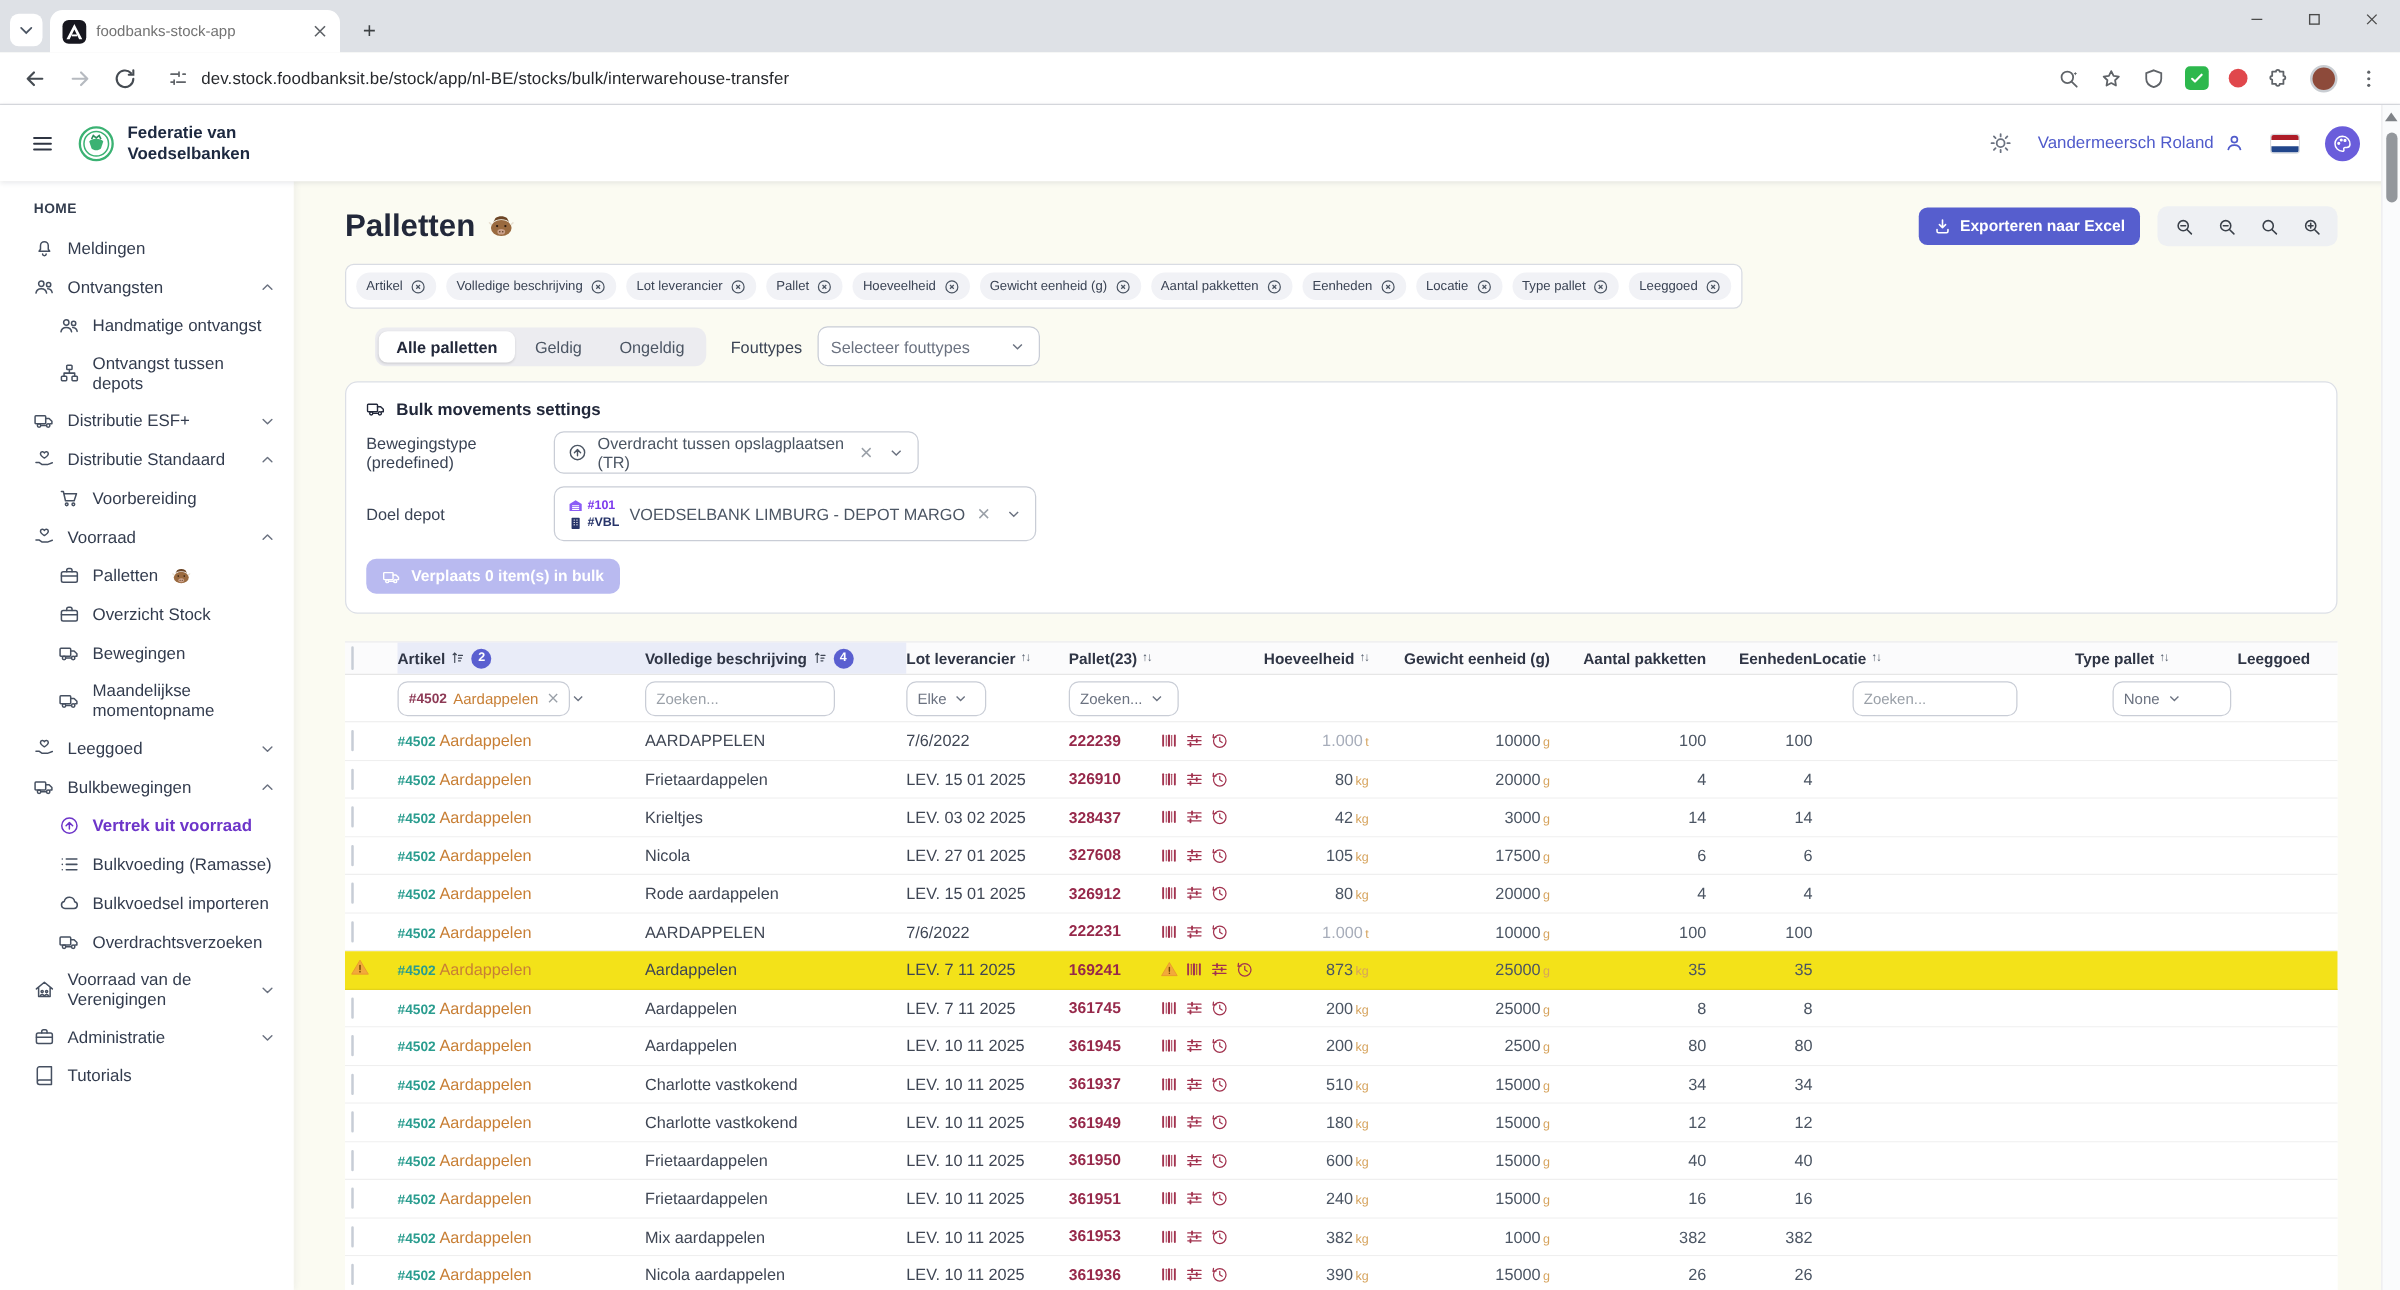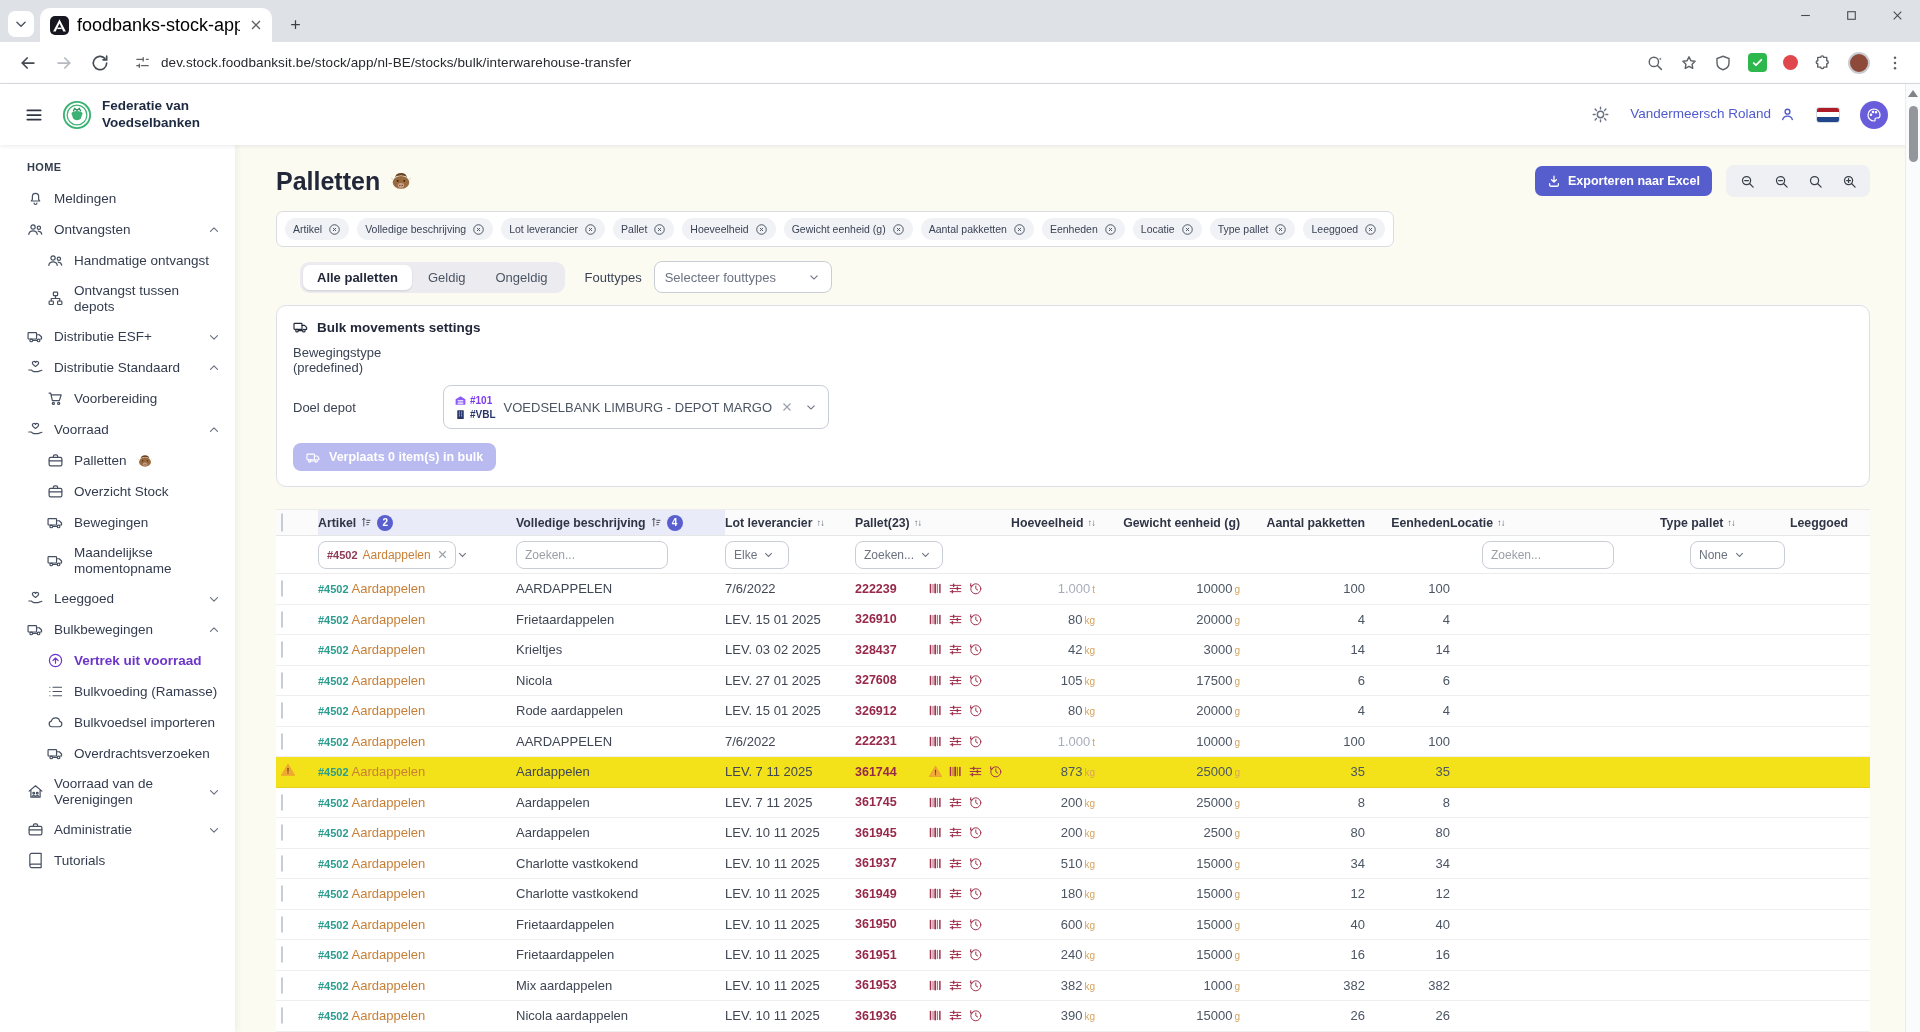--- a/index.html
+++ b/index.html
@@ -11,21 +11,21 @@
   }
   .ic { display:inline-flex; align-items:center; justify-content:center; flex:0 0 auto; }
   .ic svg { width:100%; height:100%; display:block; }
 
   
   .tabs-strip { position:absolute; top:0; left:0; right:0; height:42px; background:#dee1e6; display:flex; align-items:flex-end; }
   .tab-search { width:26px;height:26px;margin:0 6px 5px 8px;background:#fff;border-radius:7px;display:flex;align-items:center;justify-content:center;color:#4b5563; }
   .tab-search .ic{width:14px;height:14px;}
   .tab { height:34px; width:232px; background:#fff; border-radius:10px 10px 0 0; display:flex; align-items:center; padding:0 8px 0 10px; gap:8px; }
   .favicon { width:19px;height:19px;border-radius:5px;background:#17171f;color:#fff;flex:0 0 auto; }
-  .tab-title { font-size:18px; color:#000000; flex:1; white-space:nowrap; overflow:hidden; }
+  .tab-title { font-size:12px; color:#737373; flex:1; white-space:nowrap; overflow:hidden; }
   .tab-close { width:16px;height:16px;color:#5f6368; }
   .newtab { width:26px;height:26px;margin:0 0 5px 10px;color:#3c4043;display:flex;align-items:center;justify-content:center; }
   .newtab .ic{width:15px;height:15px;}
   .wincontrols { margin-left:auto; display:flex; height:42px; }
   .winbtn { width:46px; height:30px; display:flex; align-items:center; justify-content:center; color:#4a4a4a; }
   .winbtn .ic{ width:13px; height:13px; }
   .addr { position:absolute; top:42px; left:0; right:0; height:42px; background:#fff; border-bottom:1px solid #dadce0; display:flex; align-items:center; padding:0 10px; }
   .navic { width:20px;height:20px;color:#454b52;margin:0 8px; }
   .navic.dis { color:#b6bac0; }
   .urlwrap { display:flex; align-items:center; gap:10px; flex:1; margin-left:16px; }
@@ -766,20 +766,39 @@
               <path d="M13.5 9.5h3.8l3.2 3.2v2.8h-2"></path>
               <circle cx="6" cy="17.5" r="1.9"></circle>
               <circle cx="16.3" cy="17.5" r="1.9"></circle>
               <path d="M8 17.5h6.3"></path>
             </svg>
           </span>
         <span>Bulk movements settings</span>
       </div>
       <div class="bulk-row">
         <span class="bulk-label">Bewegingstype (predefined)</span>
+        <div class="bulk-select h34">
+          <span class="ic lead">
+              <svg viewBox="0 0 24 24" fill="none" stroke="currentColor" stroke-width="1.7" stroke-linecap="round" stroke-linejoin="round">
+                <circle cx="12" cy="12" r="8.6"></circle>
+                <path d="M8.3 12.2L12 8.5l3.7 3.7M12 8.8v7"></path>
+              </svg>
+            </span>
+          <span>Overdracht tussen opslagplaatsen (TR)</span>
+          <span class="ic sel-x">
+              <svg viewBox="0 0 24 24" fill="none" stroke="currentColor" stroke-width="2">
+                <path d="M6 6l12 12M18 6L6 18"></path>
+              </svg>
+            </span>
+          <span class="ic chev">
+              <svg viewBox="0 0 24 24" fill="none" stroke="currentColor" stroke-width="2">
+                <path d="M6 9.5l6 6 6-6"></path>
+              </svg>
+            </span>
+        </div>
       </div>
       <div class="bulk-row">
         <span class="bulk-label">Doel depot</span>
         <div class="bulk-select h44" style="width:auto;min-width:292px;">
           <span class="depot-tag">
             <span class="row1">
                 <span class="ic">
                   <svg viewBox="0 0 24 24">
                     <path d="M3 20V9.5L12 4l9 5.5V20z" fill="#8b5cf6"></path>
                     <path d="M6.8 12.2h10.4M6.8 15h10.4M6.8 17.8h10.4" stroke="#fff" stroke-width="1.6"></path>
@@ -1226,21 +1245,21 @@
                   <svg viewBox="0 0 24 24">
                     <path d="M12 3.2L22 20H2z" fill="#f2a93b" stroke="#e8952c" stroke-width="1" stroke-linejoin="round"></path>
                     <path d="M12 9.5v5" stroke="#7a4b00" stroke-width="1.8" stroke-linecap="round"></path>
                     <circle cx="12" cy="17" r="1" fill="#7a4b00"></circle>
                   </svg>
                 </span>
               </span></div>
             <div><span class="code">#4502</span> <span class="pname">Aardappelen</span></div>
             <div>Aardappelen</div>
             <div>LEV. 7 11 2025</div>
-            <div class="pallet">361744</div>
+            <div class="pallet">169241</div>
             <div class="ricons">
               <span class="ic warnic">
                 <svg viewBox="0 0 24 24">
                   <path d="M12 3.2L22 20H2z" fill="#f2a93b" stroke="#e8952c" stroke-width="1" stroke-linejoin="round"></path>
                   <path d="M12 9.5v5" stroke="#7a4b00" stroke-width="1.8" stroke-linecap="round"></path>
                   <circle cx="12" cy="17" r="1" fill="#7a4b00"></circle>
                 </svg>
               </span>
               <span class="ic">
                 <svg viewBox="0 0 24 24" fill="none" stroke="currentColor" stroke-linecap="round">

